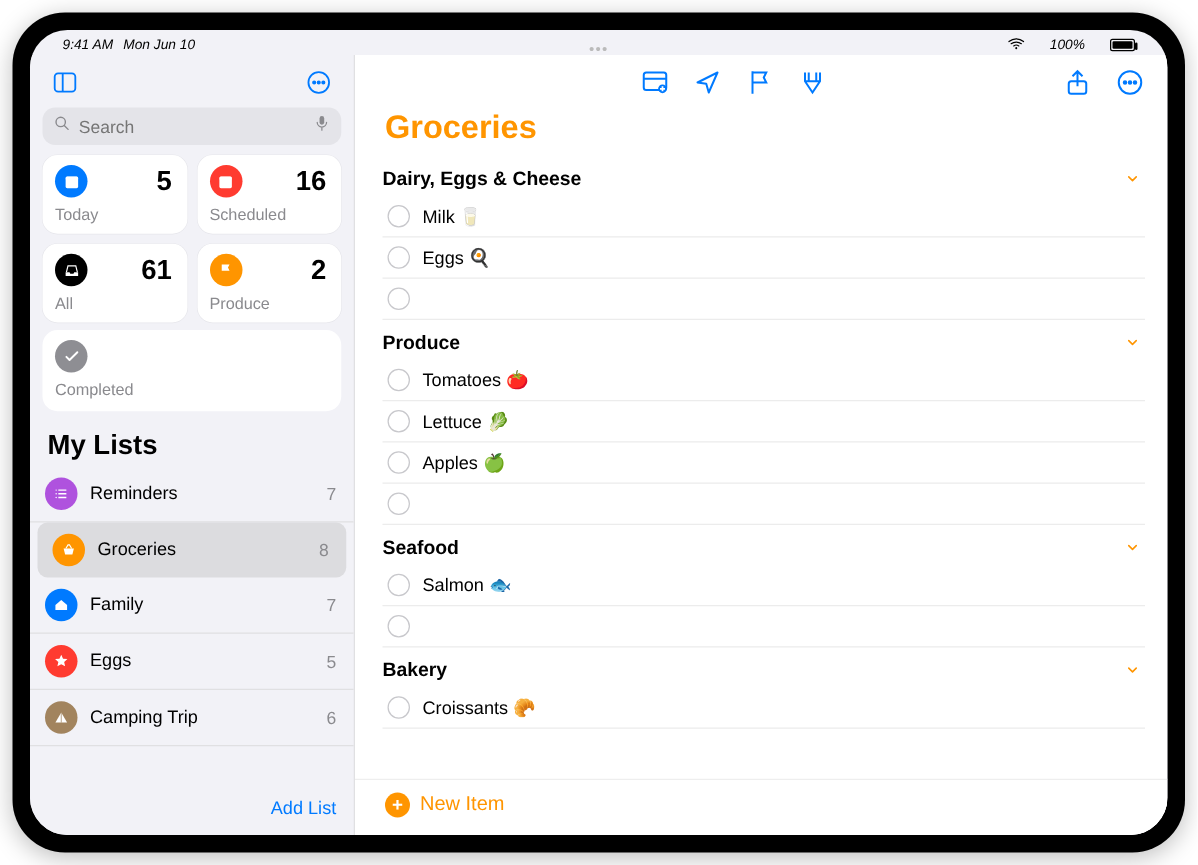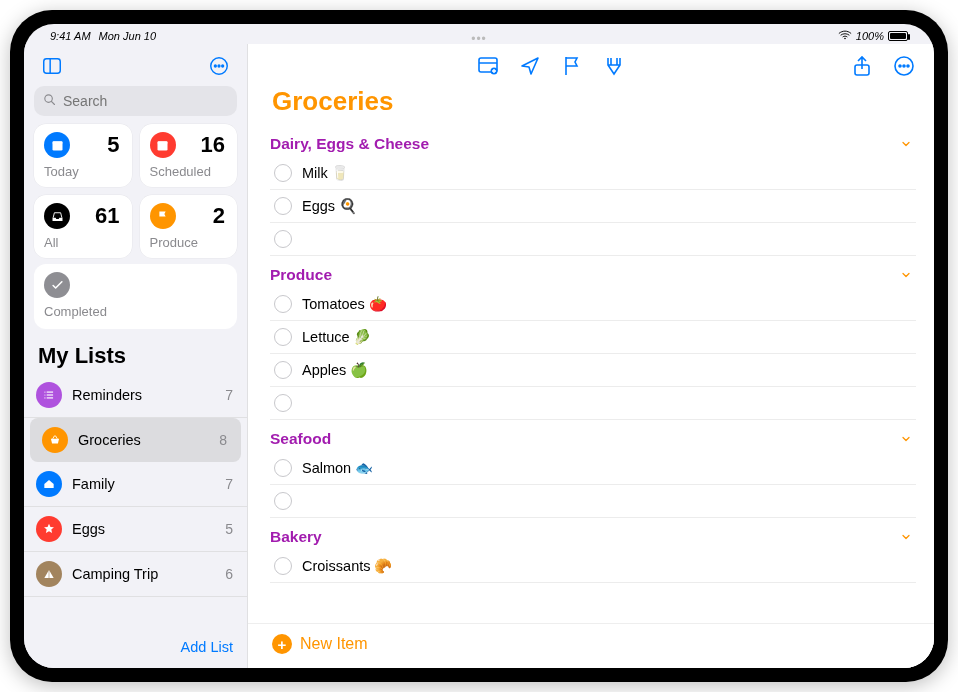--- a/index.html
+++ b/index.html
@@ -10,26 +10,26 @@
   }
   .screen {
     width: 100%; height: 100%; background: #f2f2f7; border-radius: 30px;
     overflow: hidden; display: flex; flex-direction: column;
   }
   .status-bar {
     height: 20px; display: flex; align-items: center; justify-content: space-between;
     padding: 4px 26px 0 26px; font-size: 11px; font-weight: 500; color: #000; font-style: italic;
   }
   .status-left { display: flex; gap: 8px; align-items: center; }
-  .status-right { display: flex; gap: 4px; align-items: center; font-size: 11px;}
+  .status-right { display: flex; gap: 20px; align-items: center; font-size: 11px;}
   .ipad-dots { position:absolute; left:50%; top:22px; transform:translateX(-50%); color:#bbb; font-size:12px; letter-spacing:1px;}
   .content { flex: 1; display: flex; overflow: hidden; }
   
   .sidebar {
-    width: 224px; background: #f2f2f7; display: flex; flex-direction: column;
+    width: 260px; background: #f2f2f7; display: flex; flex-direction: column;
     border-right: 1px solid #e0e0e2;
     justify-content: center;
   }
   .sb-header { display:flex; align-items:center; justify-content:space-between; padding: 8px 14px 6px 14px; }
   .icon-btn { width: 28px; height: 28px; display: inline-flex; align-items:center; justify-content:center; color:#007aff; }
   .icon-btn svg { width: 22px; height: 22px; stroke: currentColor; fill: none; stroke-width: 1.6; }
   .search-wrap { padding: 0 10px 8px 10px; }
   .search {
     display:flex; align-items:center; gap:6px; background:#e4e4e9; border-radius:10px;
     height: 30px; padding: 0 8px; color:#8a8a8e;
@@ -67,22 +67,22 @@
   .add-list { color:#007aff; font-size:14.5px; background:none; border:none; cursor:pointer; }
   
   .main { flex:1; background:#fff; display:flex; flex-direction:column; position:relative;}
   .main-toolbar { display:flex; align-items:center; gap:18px; padding: 10px 18px 6px 18px; justify-content:flex-end;}
   .tb-group { display:flex; gap:18px; margin-right:auto; margin-left: 210px;}
   .tb-icon { width:24px; height:24px; color:#007aff; }
   .tb-icon svg { width:100%; height:100%; stroke:currentColor; fill:none; stroke-width:1.6;}
   .list-title { font-size:26px; font-weight:800; color:#ff9500; padding: 2px 24px 8px 24px; }
   .sections { flex:1; overflow:auto; padding: 0 18px; }
   .section-head {
-    display:flex; align-items:flex-end; justify-content:space-between;
-    font-size:15.5px; font-weight:700; color:#a21caf; padding: 10px 4px 4px 4px;
+    display:flex; align-items:center; justify-content:space-between;
+    font-size:15.5px; font-weight:700; color:#000000; padding: 10px 4px 4px 4px;
   }
   .chev { color:#ff9500; font-size: 14px; }
   .item-row {
     display:flex; align-items:center; gap:10px; padding: 7px 4px; border-bottom: .5px solid #ececec;
     margin-left: 4px;
   }
   .circle {
     width:18px; height:18px; border-radius:50%; border:1.5px solid #c8c8cc; flex-shrink:0;
   }
   .item-text { font-size:14.5px; color:#000; }

